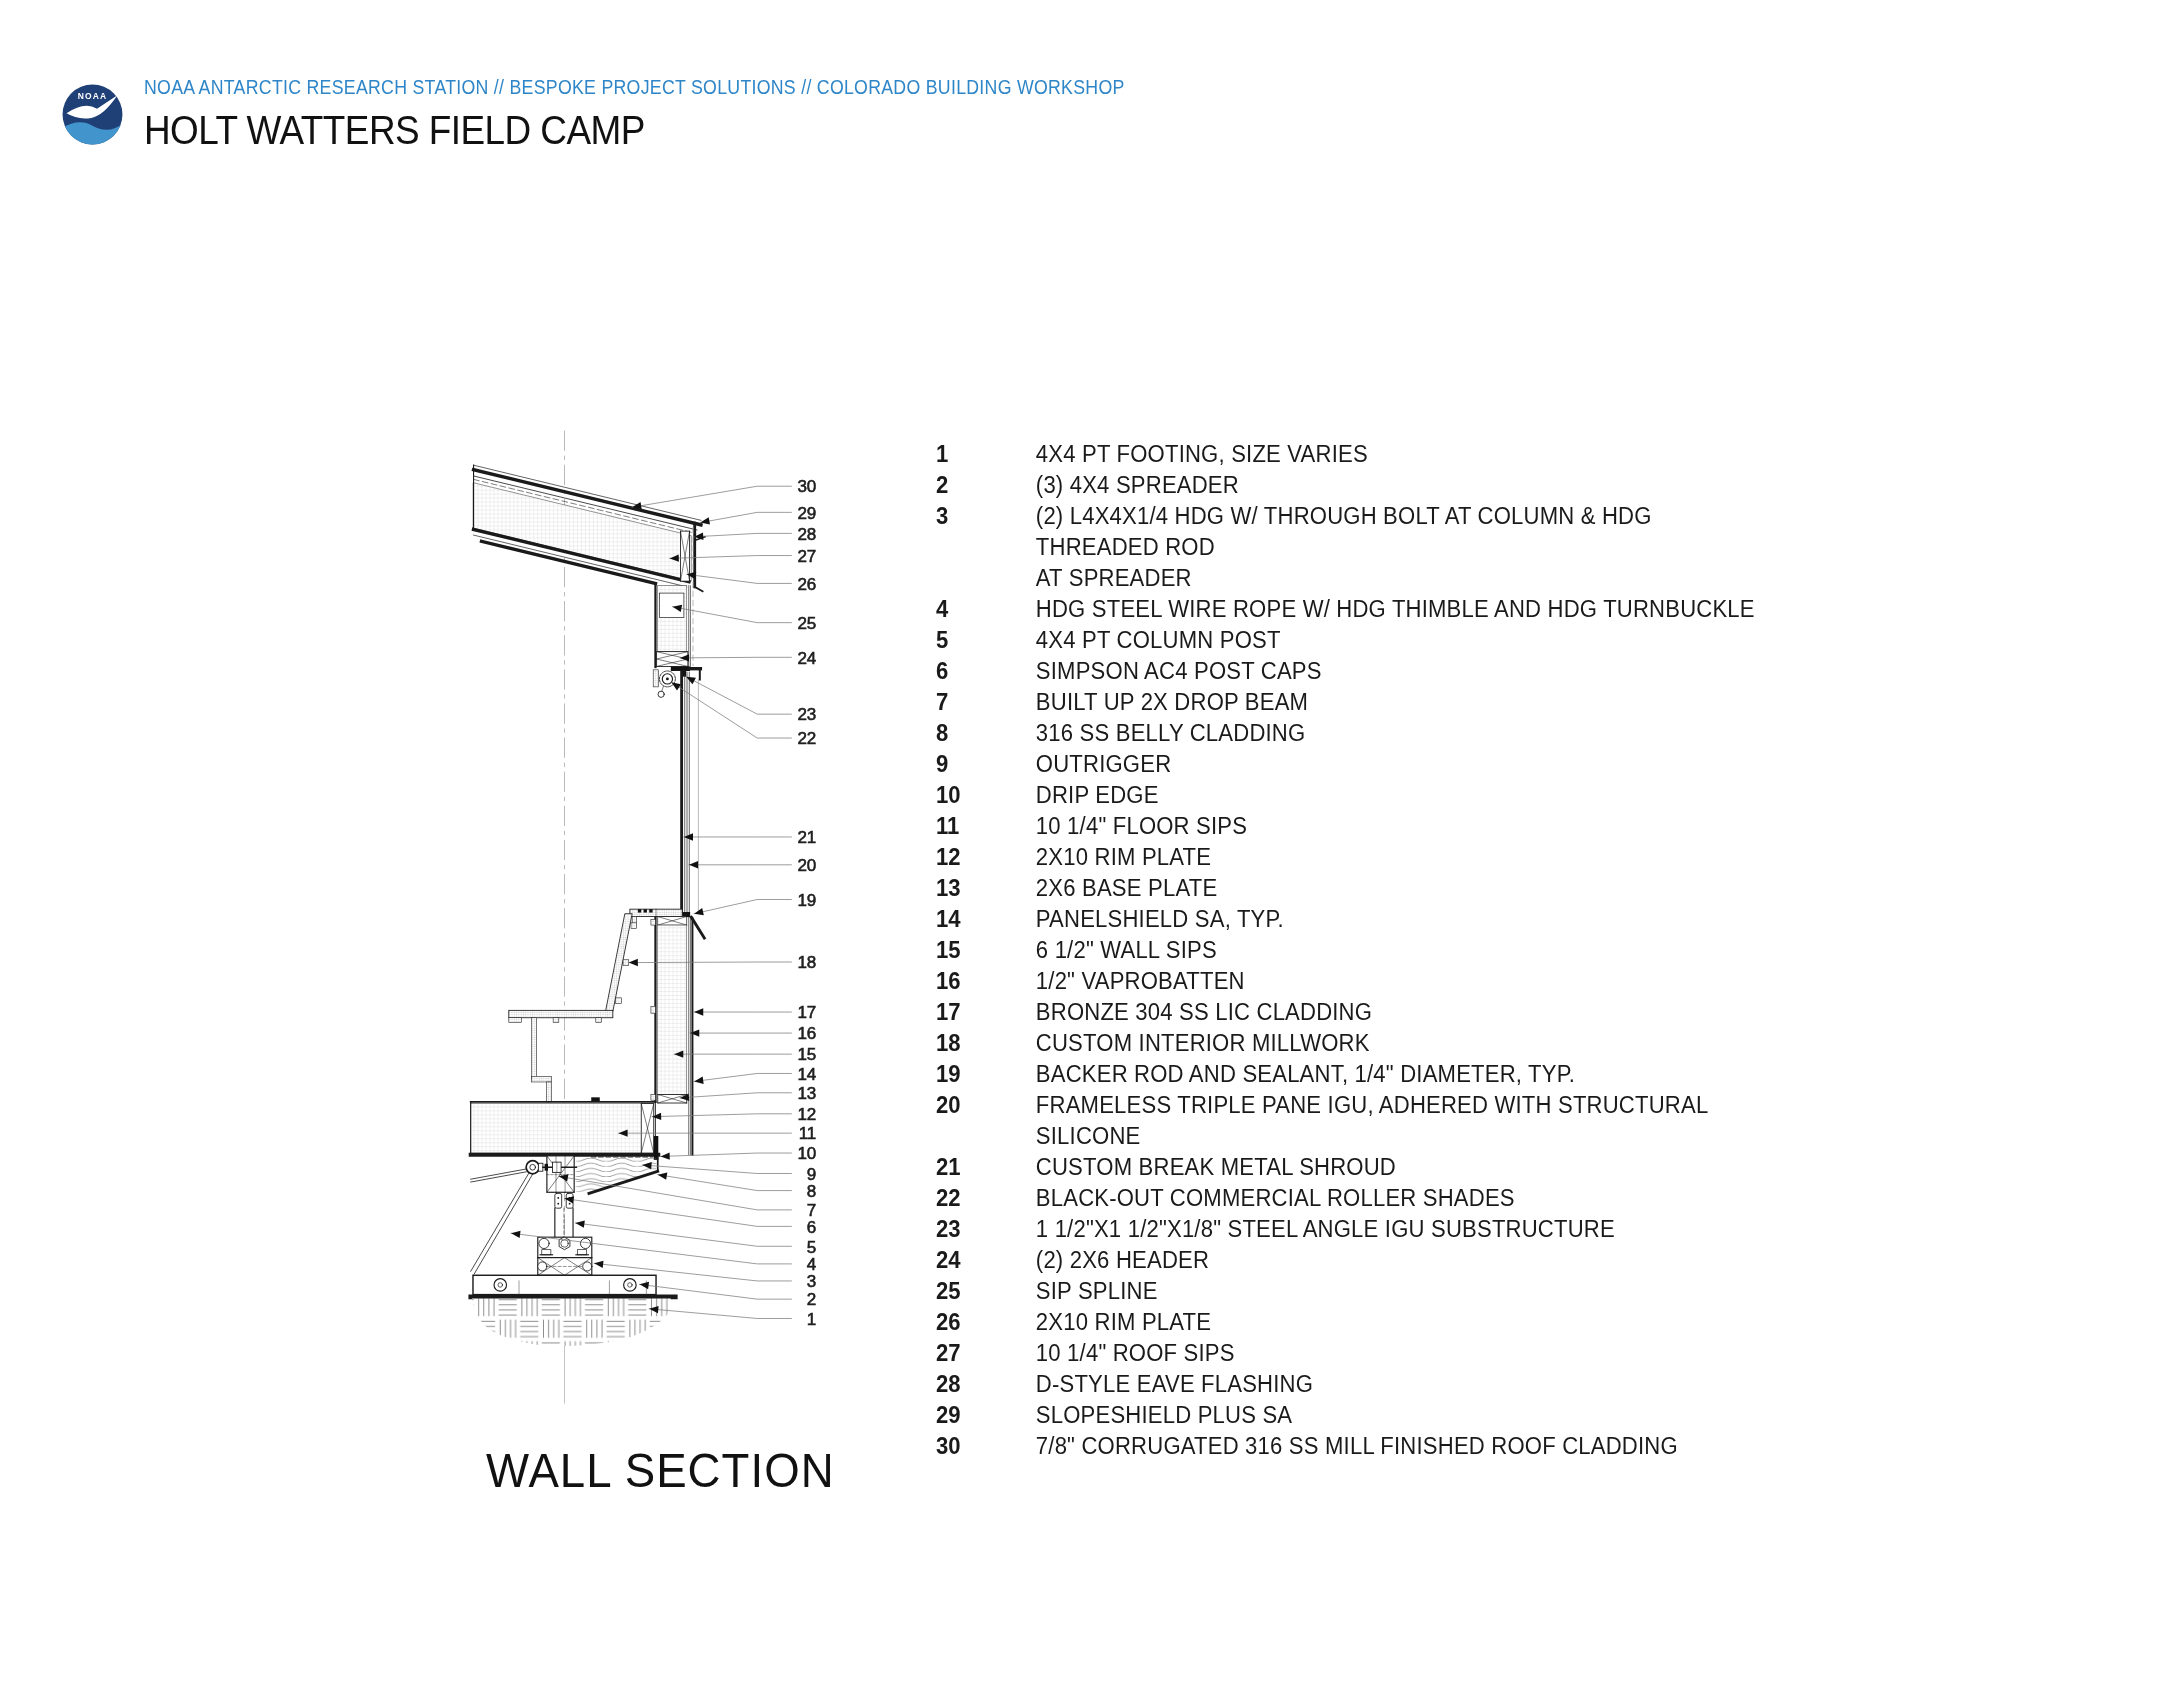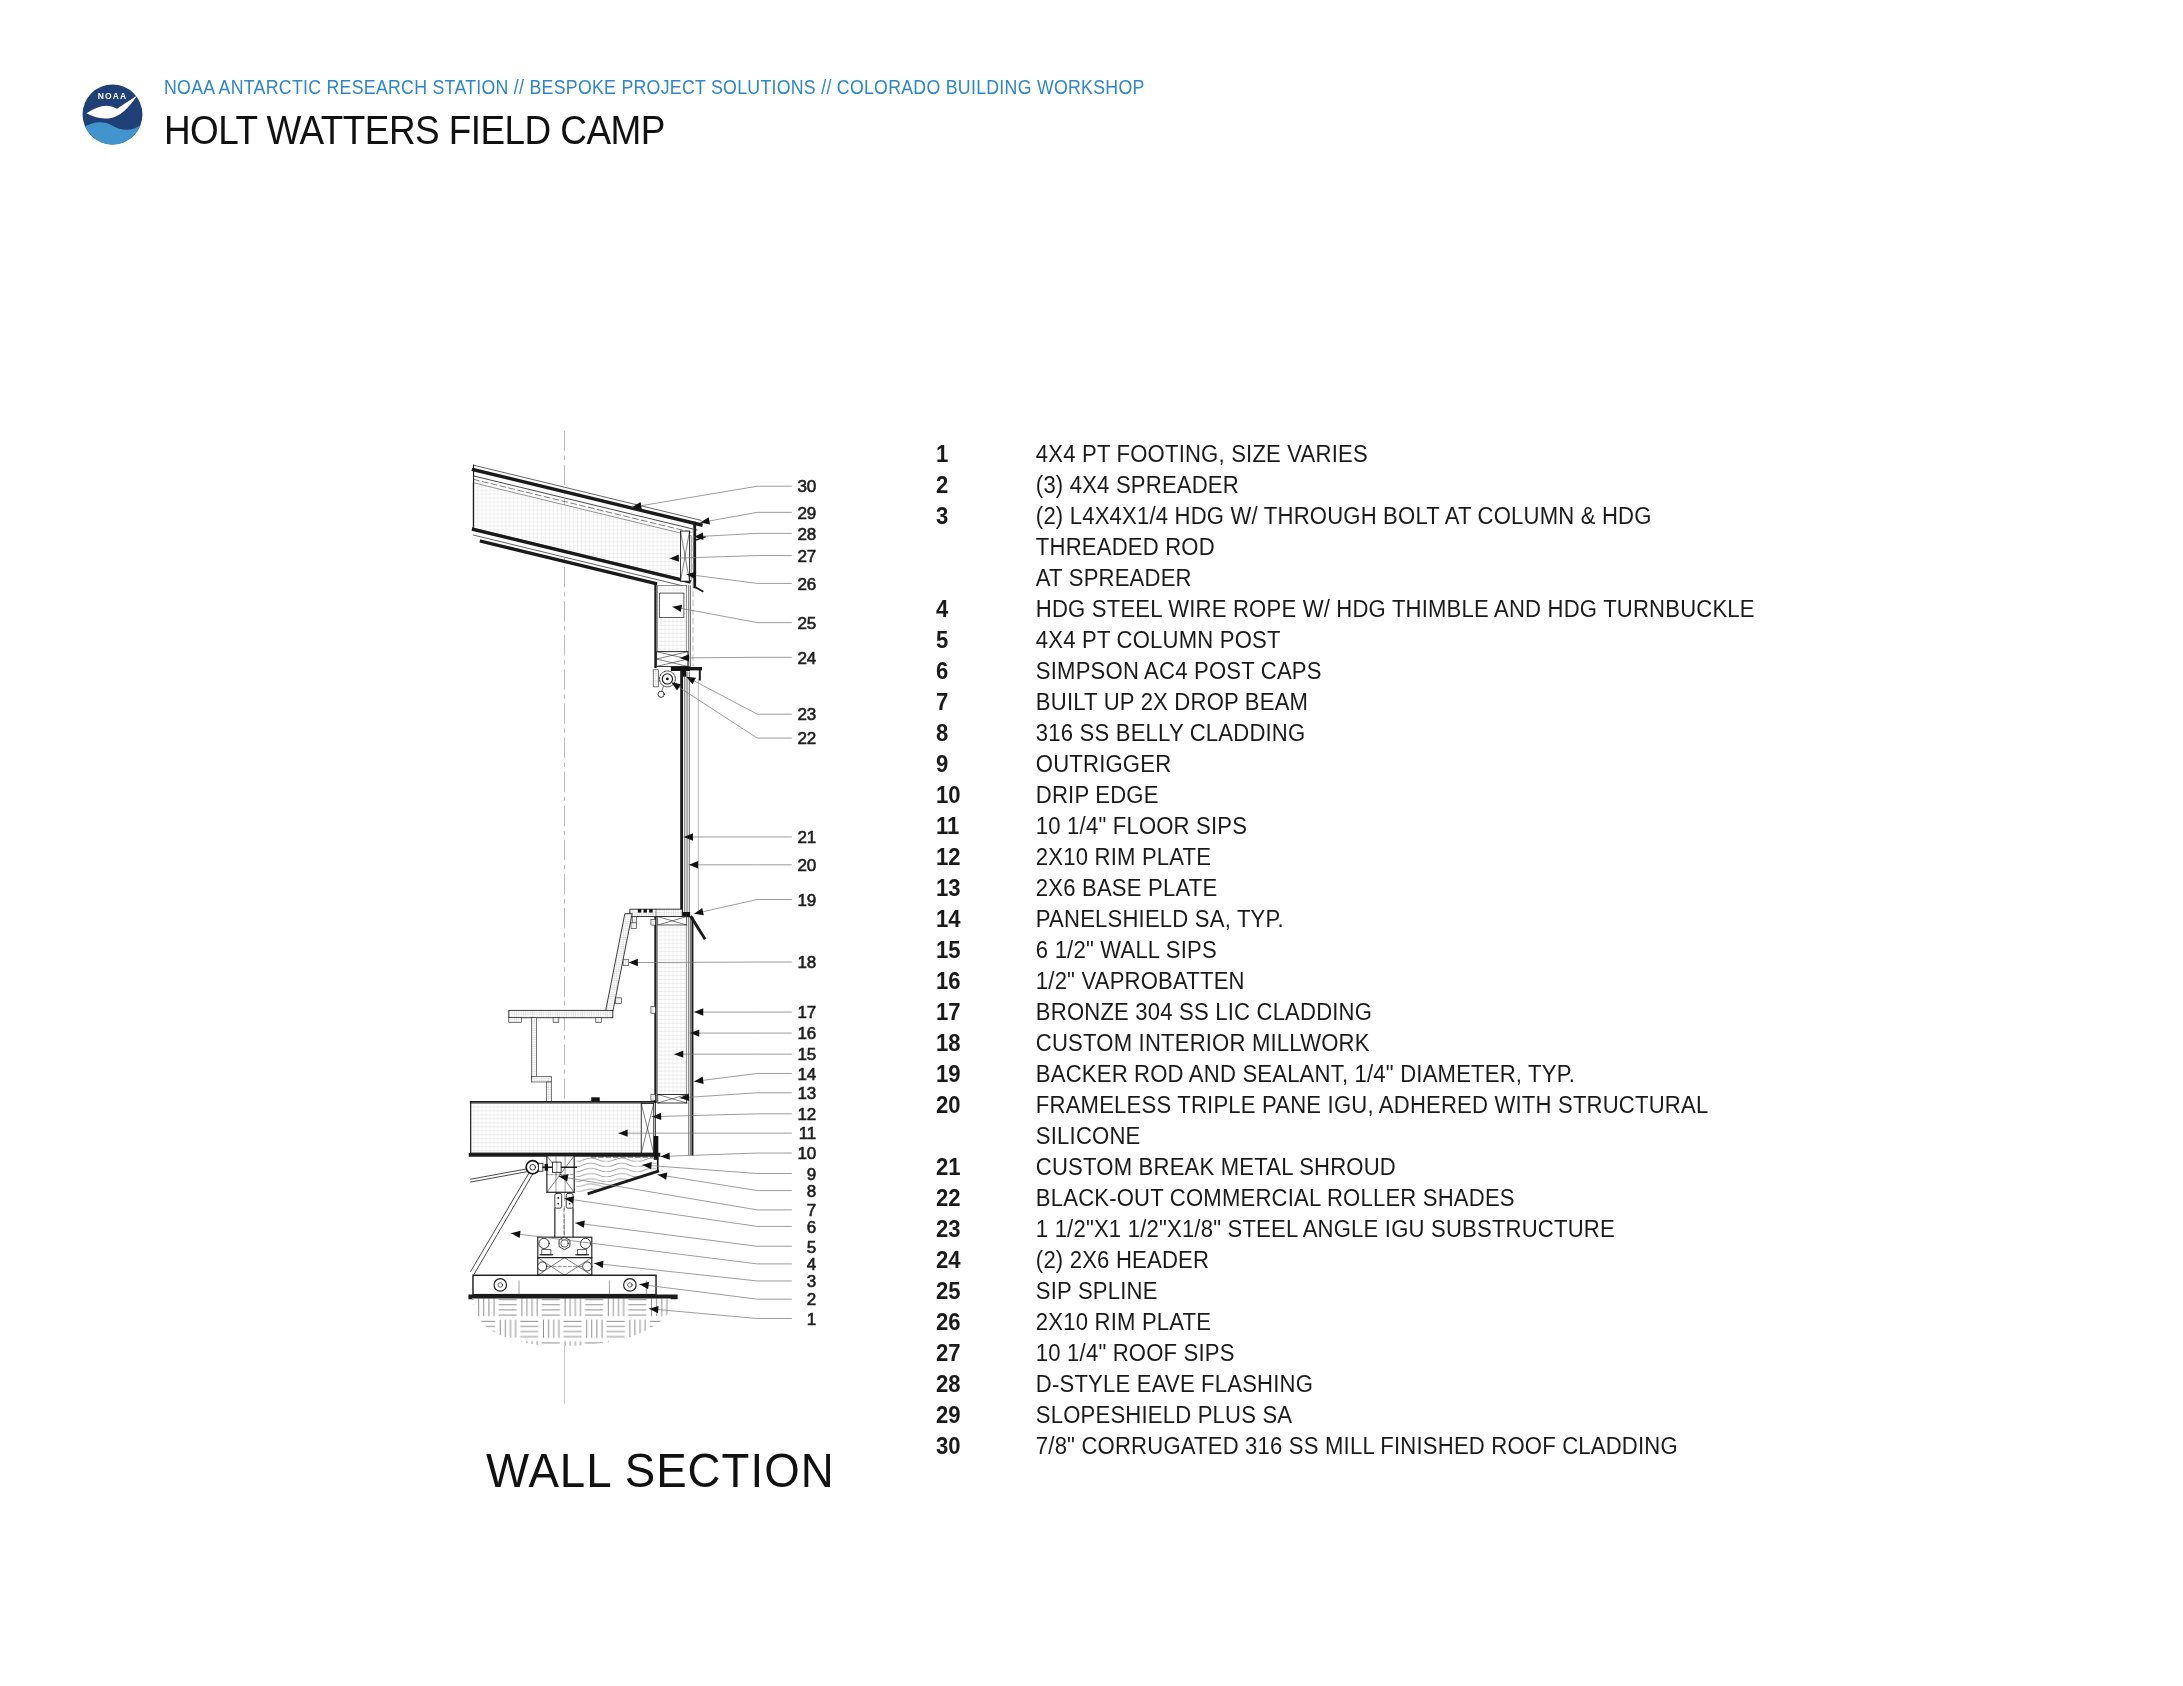--- a/index.html
+++ b/index.html
@@ -1,23 +1,23 @@
 <!DOCTYPE html>
 <html style="--accent: #2E86C8;font-size:9px"><head>
 <meta charset="utf-8">
 <style>
   html,body{margin:0;padding:0;background:#ffffff;}
   body{width:2183px;height:1687px;position:relative;overflow:hidden;
        font-family:"Liberation Sans","DejaVu Sans",sans-serif;color:#1a1a1a;}
-  .hdr{position:absolute;left:164px;top:77px;}
+  .hdr{position:absolute;left:144px;top:77px;}
   .agency{color:var(--accent,#2E86C8);font-size:19.3px;letter-spacing:0.3px;
           transform:scaleX(.92);transform-origin:left top;white-space:nowrap;font-weight:400;}
   .ptitle{font-size:41px;letter-spacing:-0.6px;margin-top:8px;
           transform:scaleX(.90);transform-origin:left top;white-space:nowrap;font-weight:400;color:#111;}
-  .logo{position:absolute;left:82px;top:84px;width:61px;height:61px;}
+  .logo{position:absolute;left:62px;top:84px;width:61px;height:61px;}
   #legend{position:absolute;left:936px;top:439px;width:887px;
           transform:scaleX(.96);transform-origin:left top;}
   .lr{display:flex;line-height:31px;}
   .ln{width:104px;font-size:23px;font-weight:700;flex:0 0 104px;}
   .lt{width:762px;font-size:23px;letter-spacing:0.2px;white-space:pre-line;}
   #drawTitle{position:absolute;left:486px;top:1443px;font-size:48px;letter-spacing:1.1px;
              transform:scaleX(.95);transform-origin:left top;white-space:nowrap;color:#111;}
   svg text.co{font-family:"Liberation Sans","DejaVu Sans",sans-serif;font-size:30px;fill:#222;}
 </style>
 </head>

